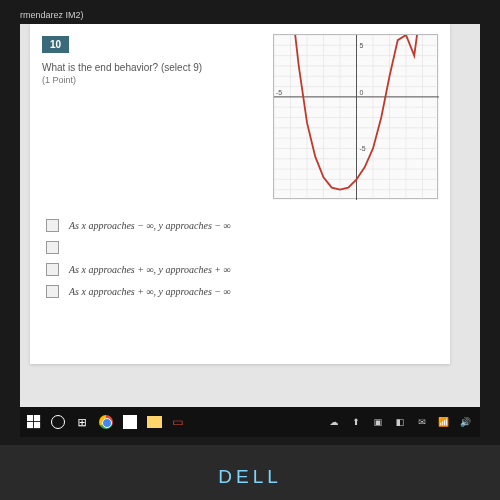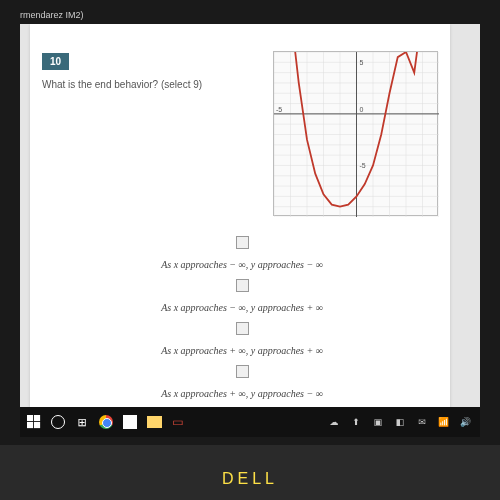--- a/index.html
+++ b/index.html
@@ -37,21 +37,20 @@
       margin: 0 30px 0 10px;
       padding: 10px 12px 25px 12px;
       box-shadow: 0 1px 3px rgba(0,0,0,0.15);
       position: relative;
       min-height: 340px;
     }
     .q-header {
       display: flex;
       align-items: flex-start;
       gap: 22px;
-      margin-top: 17px;
     }
     .q-left {
       flex: 1;
     }
     .q-num {
       display: inline-block;
       background: #3a6a7a;
       color: #fff;
       font-size: 10px;
       font-weight: 600;
@@ -76,21 +75,20 @@
     }
     .options {
       margin-top: 20px;
       margin-left: 4px;
     }
     .opt-row {
       display: flex;
       align-items: center;
       gap: 10px;
       margin: 9px 0;
-      flex-direction: column;
     }
     .chk {
       width: 13px;
       height: 13px;
       border: 1px solid #999;
       background: #f0f0f0;
       cursor: pointer;
       flex-shrink: 0;
     }
     .opt-text {
@@ -130,38 +128,39 @@
     .chrome-ic::after { content:""; position:absolute; top:3px; left:3px; width:8px; height:8px; background:#4285f4; border-radius:50%; border:1px solid #fff; }
     .store-ic { width:14px; height:14px; background:#fff; }
     .folder-ic { width:15px; height:12px; background:#ffd56b; }
     .sys-ic { color:#ccc; font-size: 9px; }
     .dell-logo {
       position: absolute;
       bottom: 12px;
       left: 0;
       right: 0;
       text-align: center;
-      color: #fde047;
-      font-size: 16px;
+      color: #7dd3fc;
+      font-size: 19px;
       letter-spacing: 4px;
       font-weight: 300;
     }
   </style>
 </head>
 <body>
 
 <div class="monitor-bezel">
   <div class="title-bar">rmendarez IM2)</div>
 
   <div class="app-window">
     <div class="content-card">
       <div class="q-header">
         <div class="q-left">
           <div class="q-num">10</div>
           <div class="q-text">What is the end behavior? (select 9)</div>
+          <div class="q-points">(1 Point)</div>
         </div>
         <div class="graph-box">
           <svg id="plot" width="165" height="165" viewBox="0 0 165 165">
               <line x1="0" y1="0" x2="0" y2="165" stroke="#ddd" stroke-width="0.5"></line>
               <line x1="16.5" y1="0" x2="16.5" y2="165" stroke="#ddd" stroke-width="0.5"></line>
               <line x1="33" y1="0" x2="33" y2="165" stroke="#ddd" stroke-width="0.5"></line>
               <line x1="49.5" y1="0" x2="49.5" y2="165" stroke="#ddd" stroke-width="0.5"></line>
               <line x1="66" y1="0" x2="66" y2="165" stroke="#ddd" stroke-width="0.5"></line>
               <line x1="82.5" y1="0" x2="82.5" y2="165" stroke="#ddd" stroke-width="0.5"></line>
               <line x1="99" y1="0" x2="99" y2="165" stroke="#ddd" stroke-width="0.5"></line>
@@ -197,21 +196,20 @@
         </div>
       </div>
 
       <div class="options">
         <div class="opt-row">
           <div class="chk"></div>
           <span class="opt-text">As x approaches − ∞, y approaches − ∞</span>
         </div>
         <div class="opt-row">
           <div class="chk"></div>
-          <span class="opt-text">As x approaches − ∞, y approaches + ∞</span>
         </div>
         <div class="opt-row">
           <div class="chk"></div>
           <span class="opt-text">As x approaches + ∞, y approaches + ∞</span>
         </div>
         <div class="opt-row">
           <div class="chk"></div>
           <span class="opt-text">As x approaches + ∞, y approaches − ∞</span>
         </div>
       </div>

